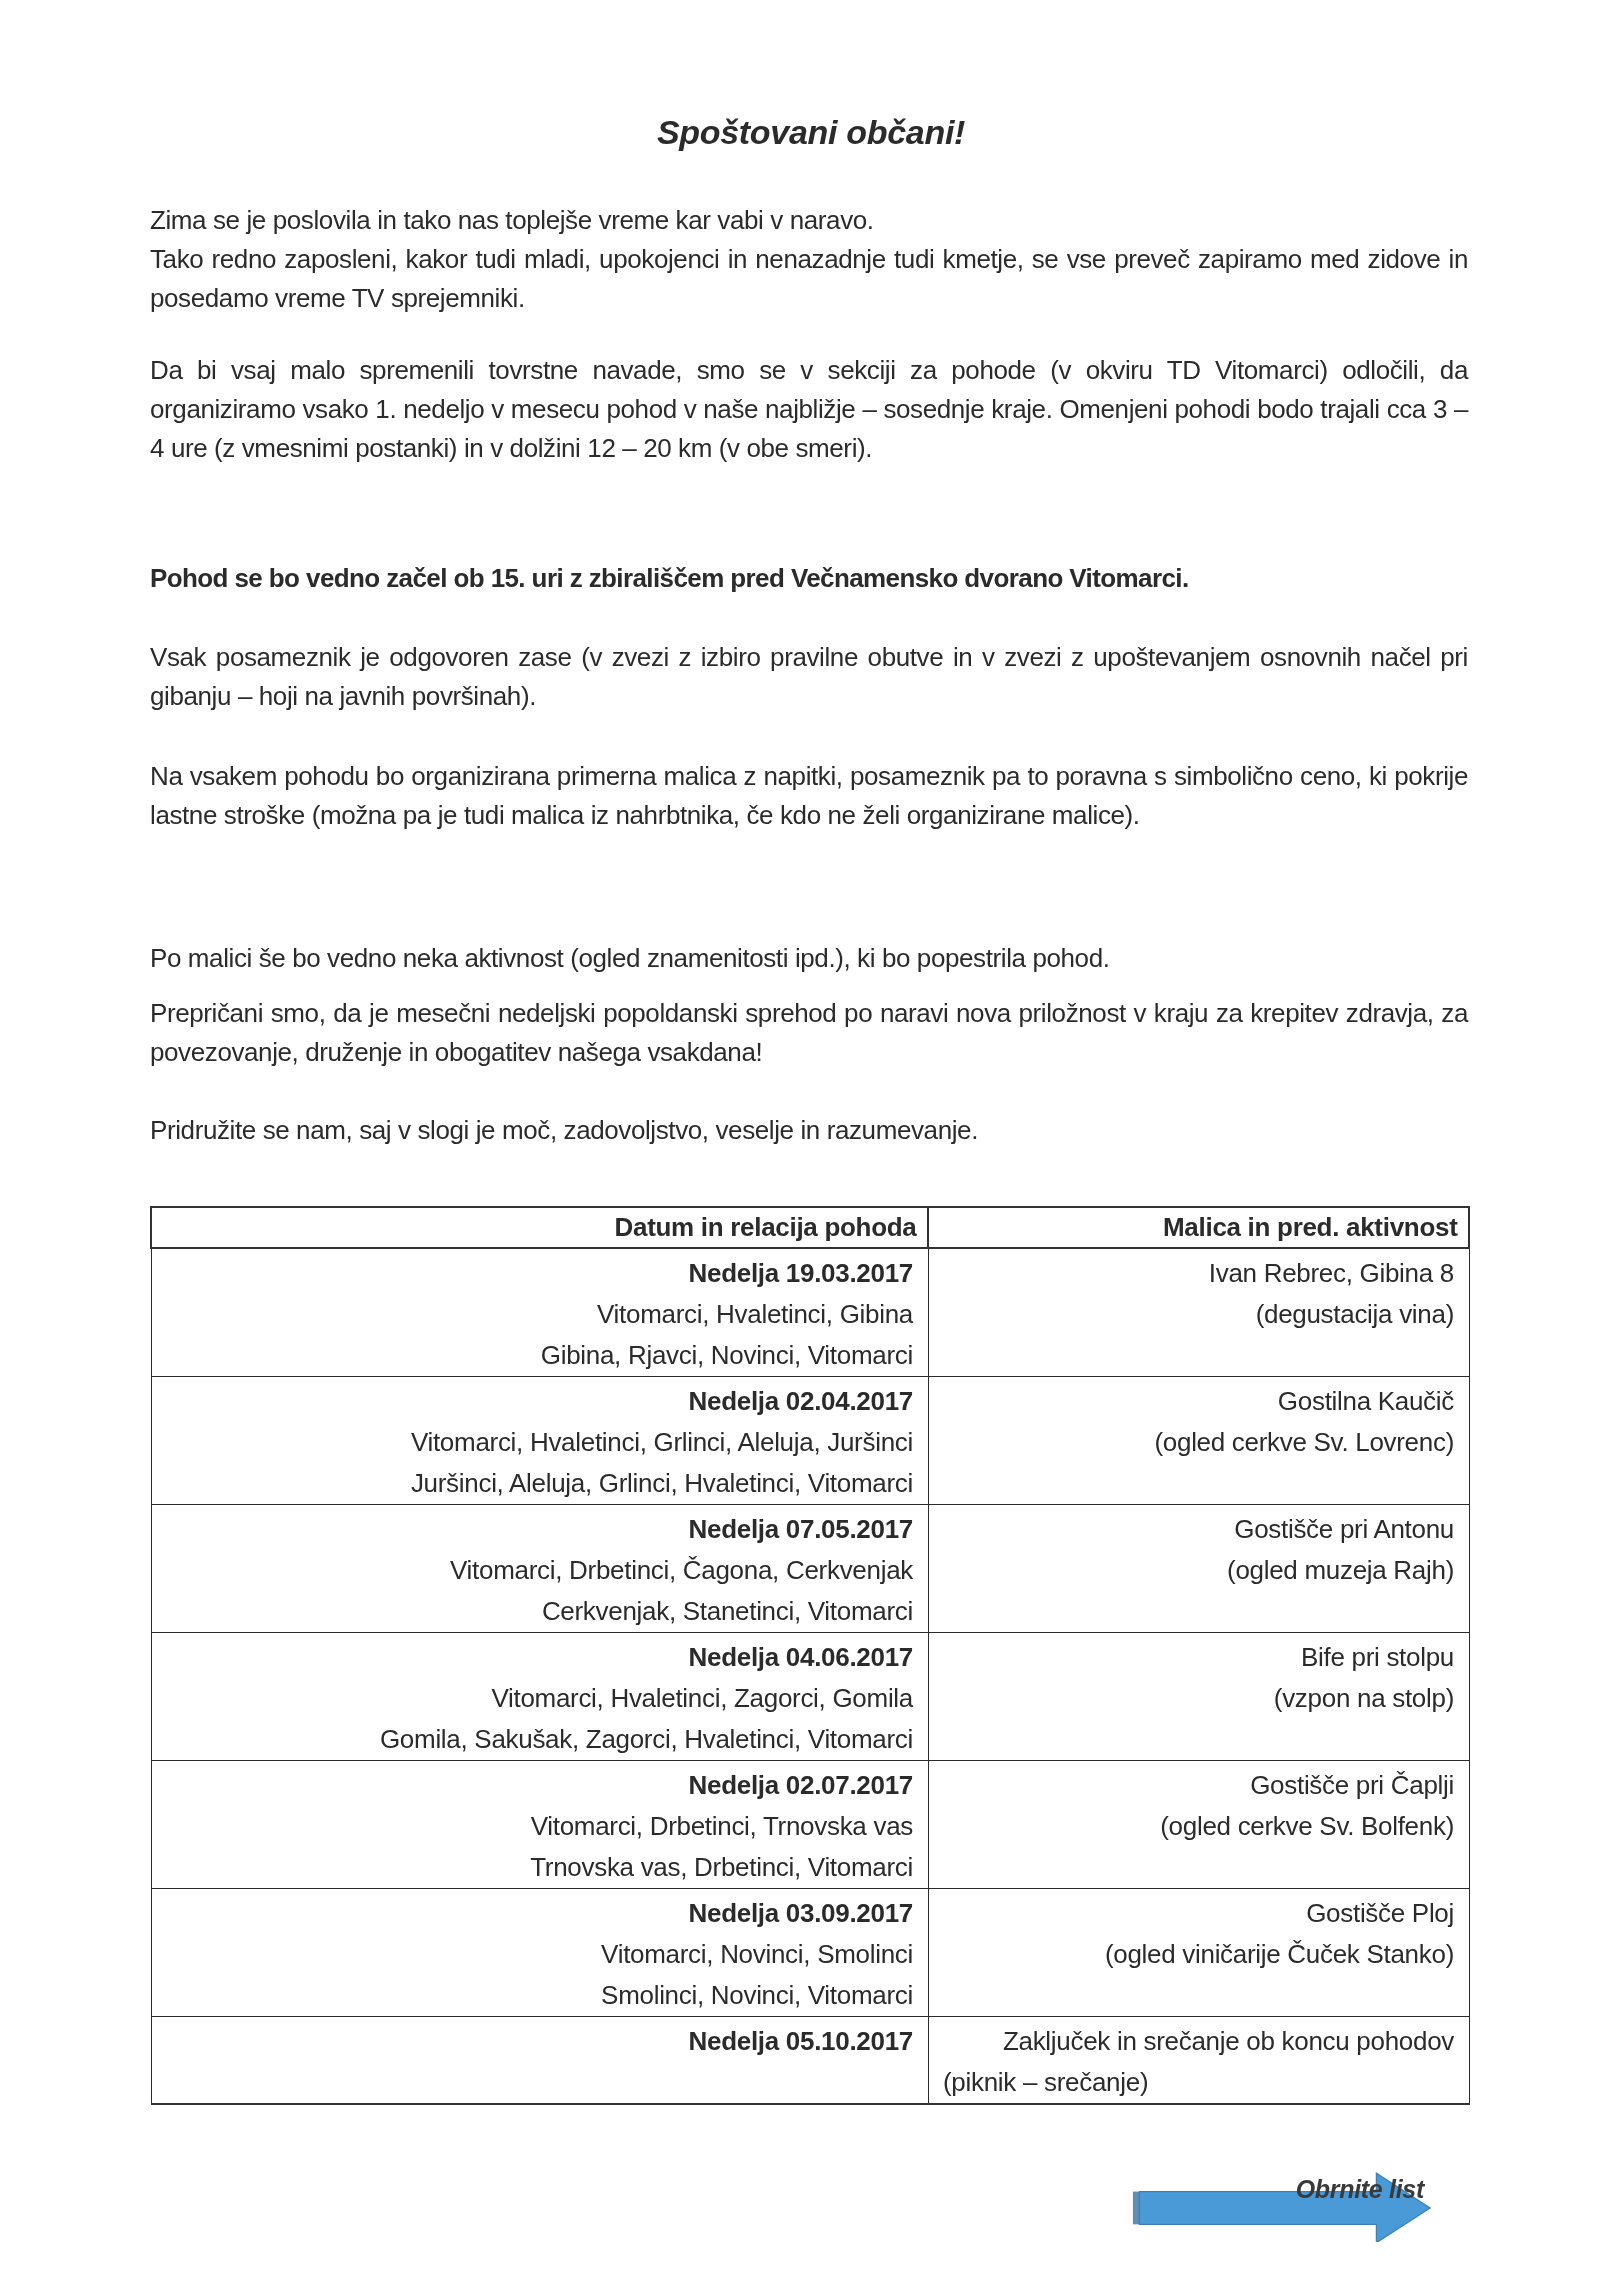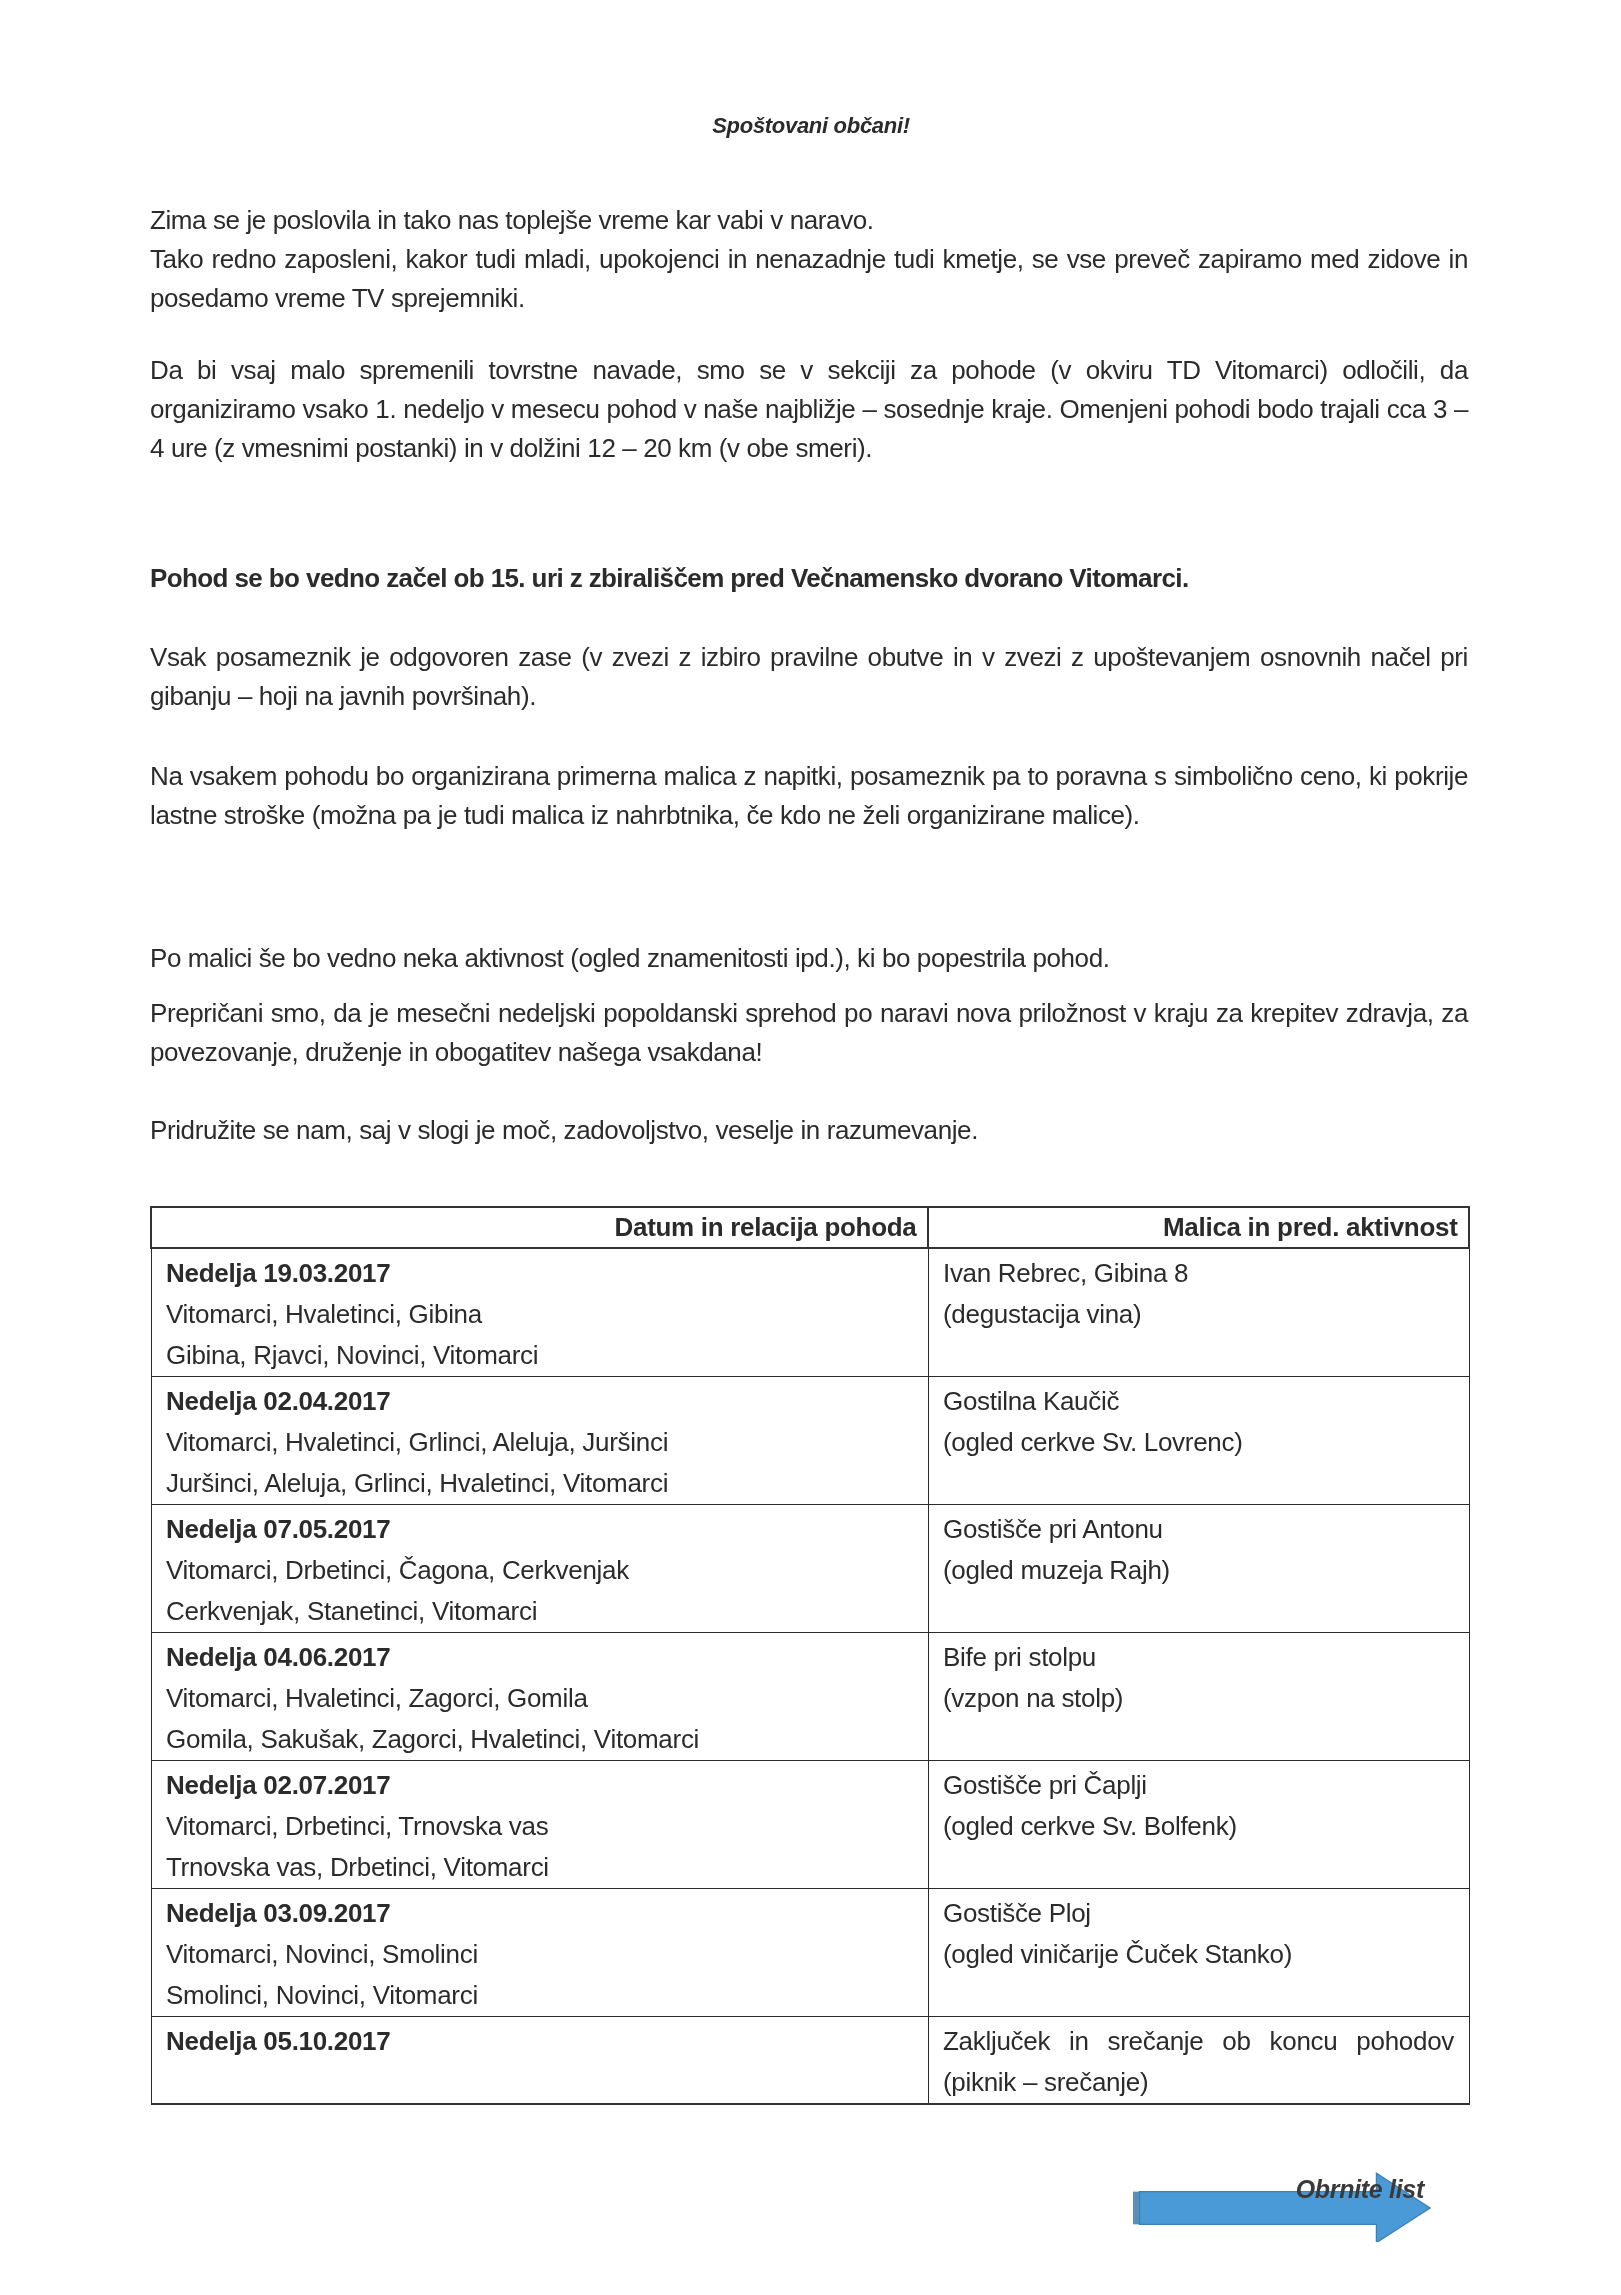--- a/index.html
+++ b/index.html
@@ -4,21 +4,21 @@
   <style>
     html, body { margin: 0; padding: 0; background: #ffffff; }
     body {
       width: 1622px; height: 2295px; position: relative; overflow: hidden;
       font-family: "Liberation Sans", "DejaVu Sans", sans-serif;
       color: #2b2b2b;
     }
     .page { position: absolute; left: 0; top: 0; width: 1622px; height: 2295px; }
     .title {
       position: absolute; left: 0; width: 1622px; top: 113px;
-      text-align: center; font-size: 22px; font-weight: bold; font-style: italic;
+      text-align: center; font-size: 34px; font-weight: bold; font-style: italic;
       letter-spacing: -0.3px;
     }
     .para {
       position: absolute; left: 150px; width: 1318px;
       font-size: 26px; line-height: 39px; text-align: justify;
       letter-spacing: -0.4px; margin: 0;
     }
     .para.bold { font-weight: bold; letter-spacing: -0.6px; }
     .para .line { display: block; }
 
@@ -29,21 +29,21 @@
     }
     table.schedule col.c1 { width: 777px; }
     table.schedule col.c2 { width: 541px; }
     table.schedule th {
       border: 2.6px solid #333333; height: 39px; padding: 0 10.5px;
       font-weight: bold; font-size: 26px; text-align: right; vertical-align: middle;
     }
     table.schedule th.center { text-align: right; }
     table.schedule td {
       border: 1.3px solid #2a2a2a; vertical-align: top; padding: 4px 14.5px 0 14.5px;
-      height: 118px; line-height: 41px;
+      height: 118px; line-height: 41px; text-align: right;
     }
     table.schedule tr.last td { border-bottom: 2.6px solid #333; height: 79px; }
     table.schedule tbody { border-left: 1.3px solid #2a2a2a; border-right: 1.3px solid #2a2a2a; }
     .date { font-weight: bold; display: block; }
     .route { display: block; }
     .venue { display: block; }
     .activity { display: block; }
     .justify-cell { text-align: justify; text-align-last: left; }
 
     .turn-arrow {

